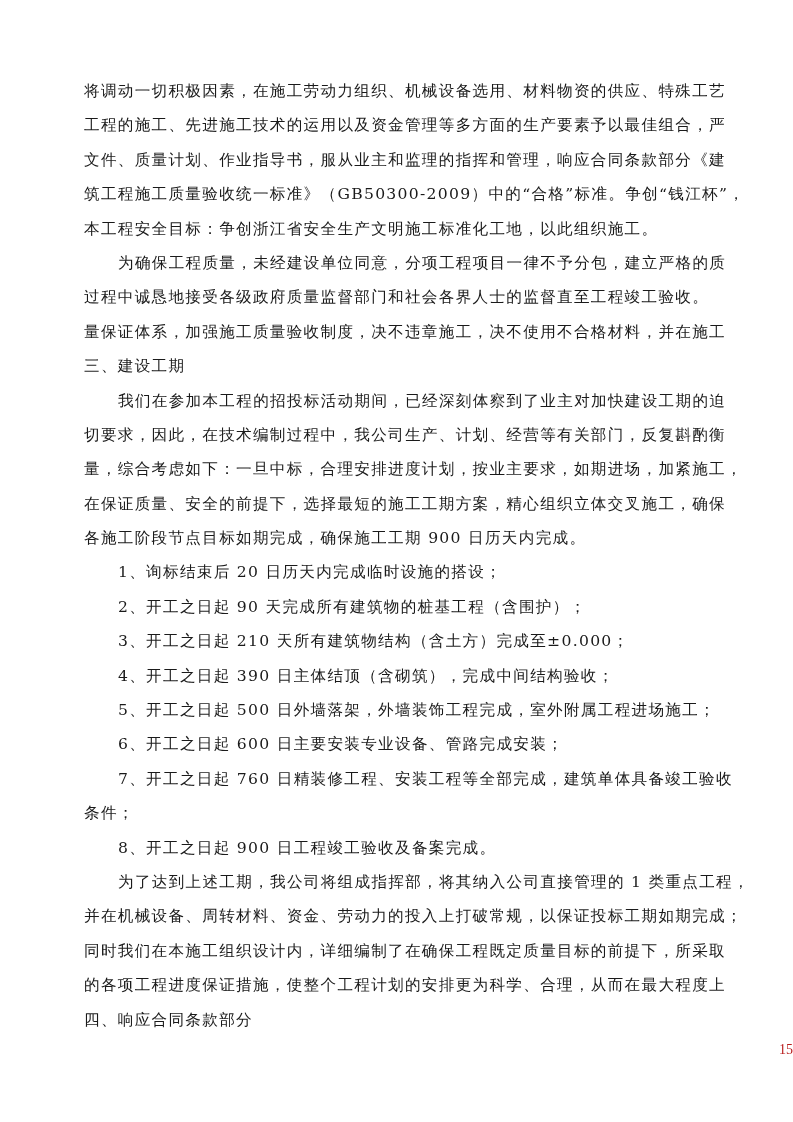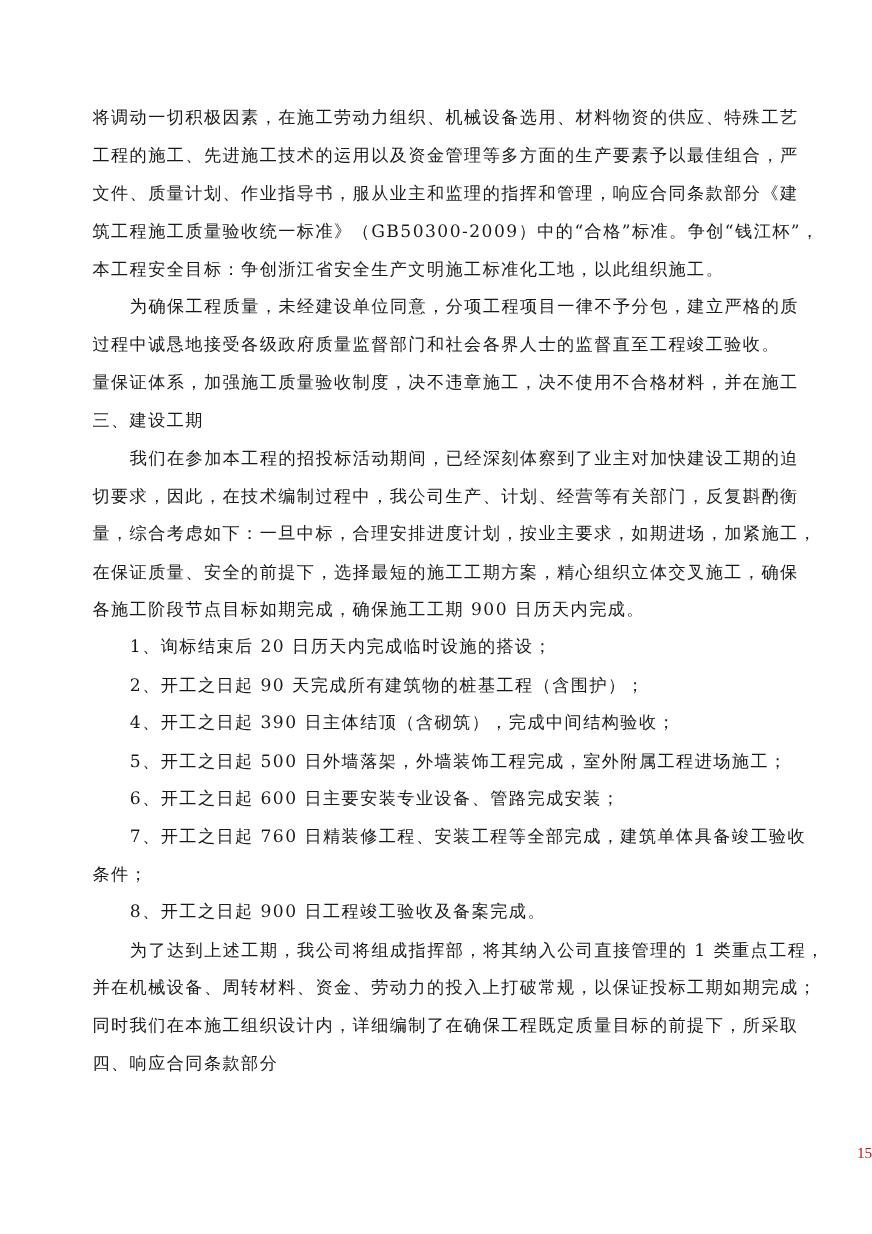--- a/index.html
+++ b/index.html
@@ -11,21 +11,21 @@
       width: 793px;
       height: 1122px;
       position: relative;
       overflow: hidden;
       font-family: "DejaVu Serif", "Liberation Serif", serif;
       color: #1a1a1a;
     }
     .page {
       position: absolute;
       left: 84px;
-      top: 90px;
+      top: 74px;
       width: 624px;
     }
     .line {
       height: 34.4px;
       line-height: 34.4px;
       font-size: 15.6px;
       white-space: nowrap;
       letter-spacing: 1.3px;
       overflow: visible;
     }
@@ -67,31 +67,33 @@
     <div class="line indent">我们在参加本工程的招投标活动期间，已经深刻体察到了业主对加快建设工期的迫</div>
     <div class="line">切要求，因此，在技术编制过程中，我公司生产、计划、经营等有关部门，反复斟酌衡</div>
     <div class="line">量，综合考虑如下：一旦中标，合理安排进度计划，按业主要求，如期进场，加紧施工，</div>
     <div class="line">在保证质量、安全的前提下，选择最短的施工工期方案，精心组织立体交叉施工，确保</div>
     <div class="line">各施工阶段节点目标如期完成，确保施工工期 900 日历天内完成。</div>
   </div>
 
   <div>
     <div class="line indent">1、询标结束后 20 日历天内完成临时设施的搭设；</div>
     <div class="line indent">2、开工之日起 90 天完成所有建筑物的桩基工程（含围护）；</div>
+    <div class="line indent">3、开工之日起 210 天所有建筑物结构（含土方）完成至±0.000；</div>
     <div class="line indent">4、开工之日起 390 日主体结顶（含砌筑），完成中间结构验收；</div>
     <div class="line indent">5、开工之日起 500 日外墙落架，外墙装饰工程完成，室外附属工程进场施工；</div>
     <div class="line indent">6、开工之日起 600 日主要安装专业设备、管路完成安装；</div>
     <div class="line indent">7、开工之日起 760 日精装修工程、安装工程等全部完成，建筑单体具备竣工验收</div>
     <div class="line">条件；</div>
     <div class="line indent">8、开工之日起 900 日工程竣工验收及备案完成。</div>
   </div>
 
   <div>
     <div class="line indent">为了达到上述工期，我公司将组成指挥部，将其纳入公司直接管理的 1 类重点工程，</div>
     <div class="line">并在机械设备、周转材料、资金、劳动力的投入上打破常规，以保证投标工期如期完成；</div>
     <div class="line">同时我们在本施工组织设计内，详细编制了在确保工程既定质量目标的前提下，所采取</div>
+    <div class="line">的各项工程进度保证措施，使整个工程计划的安排更为科学、合理，从而在最大程度上</div>
   </div>
 
   <div class="line heading">四、响应合同条款部分</div>
 
 </div>
 
 <div class="page-number">15</div>
 
 </body></html>

